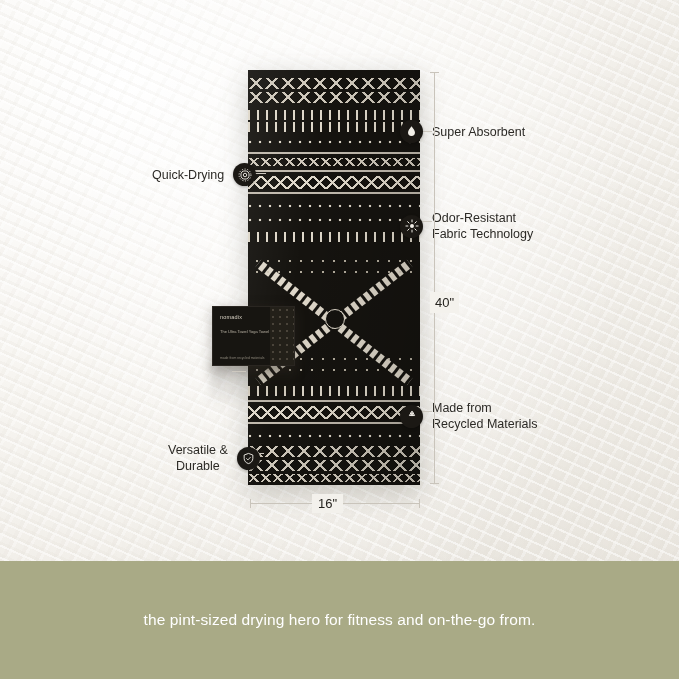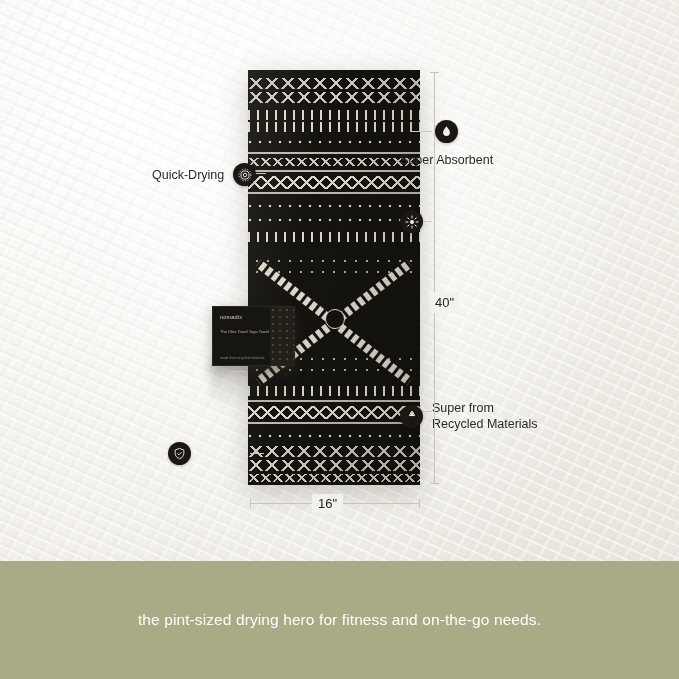--- a/index.html
+++ b/index.html
@@ -353,21 +353,21 @@
     <div class="foot">made from recycled materials</div>
   </div>
 
   <div class="leader" style="left:410px; top:131px; width:22px;"></div>
   <div class="leader" style="left:248px; top:173px; width:18px;"></div>
   <div class="leader" style="left:410px; top:221px; width:22px;"></div>
   <div class="leader" style="left:232px; top:371px; width:14px;"></div>
   <div class="leader" style="left:410px; top:411px; width:22px;"></div>
   <div class="leader" style="left:250px; top:453px; width:14px;"></div>
 
-  <div class="feature right" style="left:400px; top:120px;flex-direction:column;">
+  <div class="feature right" style="left:400px; top:120px;">
     <span class="badge">
       <svg width="13" height="13" viewBox="0 0 24 24">
           <path d="M12 2.5c4 5.2 6.4 8.4 6.4 11.4A6.4 6.4 0 0 1 12 20.3a6.4 6.4 0 0 1-6.4-6.4C5.6 10.9 8 7.7 12 2.5z" fill="#f2efe8"></path>
         </svg>
     </span>
     <span class="flabel">Super Absorbent</span>
   </div>
 
   <div class="feature left" style="left:152px; top:163px;">
     <span class="badge">
@@ -389,53 +389,57 @@
             <line x1="12" y1="19" x2="12" y2="22.4"></line>
             <line x1="1.6" y1="12" x2="5" y2="12"></line>
             <line x1="19" y1="12" x2="22.4" y2="12"></line>
             <line x1="4.6" y1="4.6" x2="7" y2="7"></line>
             <line x1="17" y1="17" x2="19.4" y2="19.4"></line>
             <line x1="19.4" y1="4.6" x2="17" y2="7"></line>
             <line x1="7" y1="17" x2="4.6" y2="19.4"></line>
           </g>
       </svg>
     </span>
+    <span class="flabel">Odor-Resistant
+Fabric Technology</span>
   </div>
 
 
   <div class="feature right" style="left:400px; top:400px;">
     <span class="badge">
       <svg width="14" height="14" viewBox="0 0 24 24" fill="none" stroke="#f2efe8" stroke-width="1.5" stroke-linejoin="round">
         <path d="M12 3.4 15 8.6 9 8.6z"></path>
           <path d="M5.2 15.2 8.2 10l3 5.2z" transform="rotate(120 12 13)"></path>
           <path d="M12.8 15.2 15.8 10l3 5.2z" transform="rotate(-120 12 13)"></path>
       </svg>
     </span>
-    <span class="flabel">Super from
+    <span class="flabel">Made from
 Recycled Materials</span>
   </div>
 
   <div class="feature left" style="left:168px; top:442px;">
     <span class="badge">
       <svg width="13" height="13" viewBox="0 0 24 24">
           <path d="M12 2.6 20 5.6v6.2c0 4.8-3.3 8.3-8 9.6-4.7-1.3-8-4.8-8-9.6V5.6z" fill="none" stroke="#f2efe8" stroke-width="1.7"></path>
           <path d="M8.5 12.2l2.4 2.4 4.5-4.8" fill="none" stroke="#f2efe8" stroke-width="1.6" stroke-linecap="round"></path>
         </svg>
     </span>
+    <span class="flabel">Versatile &amp;
+Durable</span>
   </div>
 
   <div class="dim-v">
     <span class="cap top"></span>
     <span class="cap bot"></span>
   </div>
   <div class="dim-v-label">40"</div>
 
   <div class="dim-h">
     <span class="cap l"></span>
     <span class="cap r"></span>
   </div>
   <div class="dim-h-label">16"</div>
 
   <div class="caption">
-    <div class="line">the pint-sized drying hero for fitness and on-the-go needs.</div>
+    <div class="line">the pint-sized drying hero for fitness and on-the-go from.</div>
   </div>
 
 </div>
 
 </body></html>

